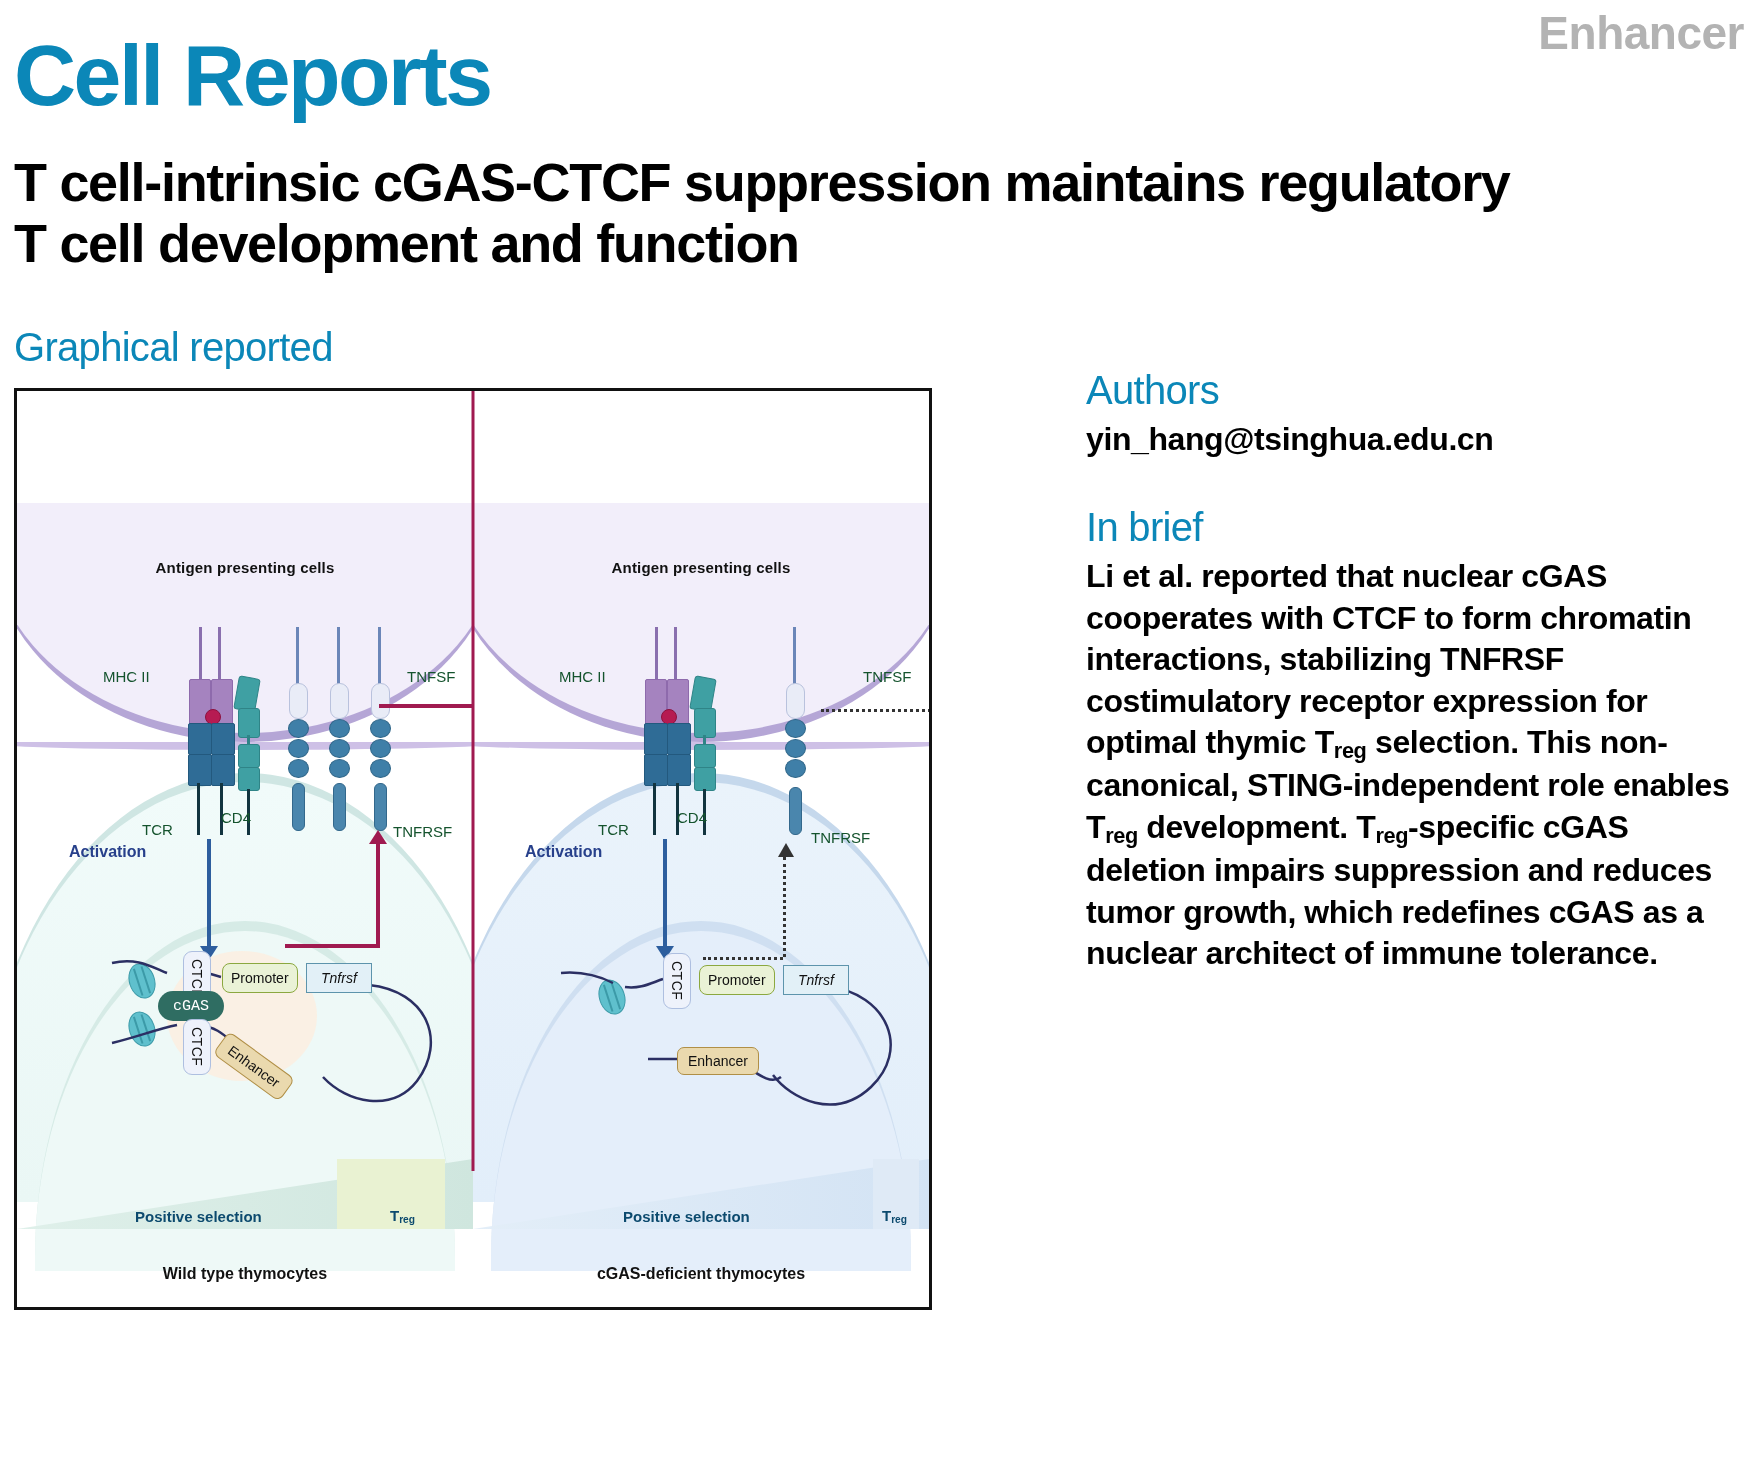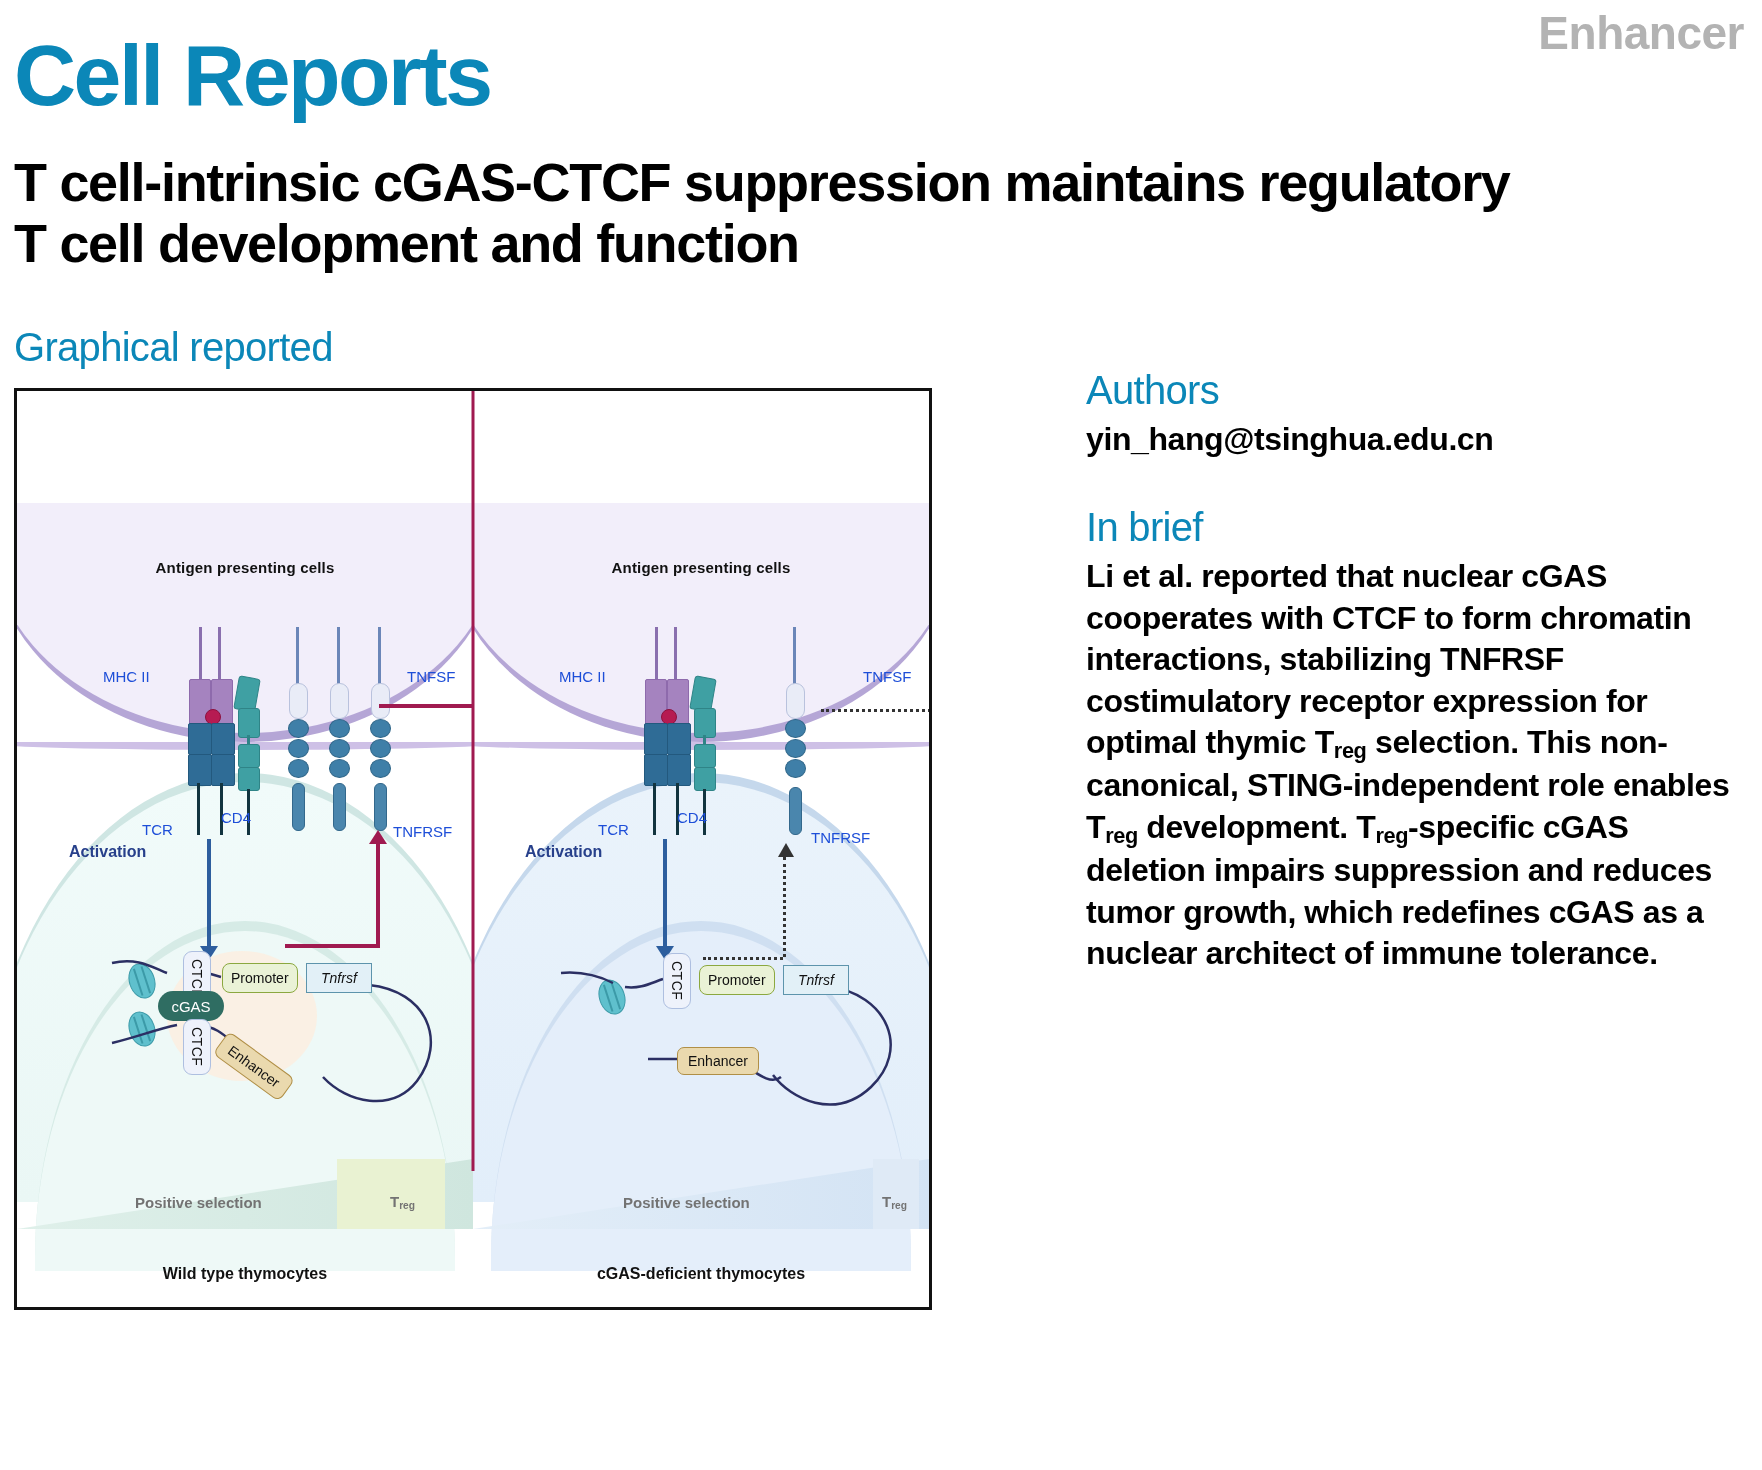--- a/index.html
+++ b/index.html
@@ -67,21 +67,21 @@
     position:absolute;left:4%;top:530px;width:92%;height:340px;
     background:#e4eefa;border-top:10px solid #cfdff1;
     border-radius:52% 52% 0 0/100% 100% 0 0;
   }
   .nucleus.wt{background:#eef9f7;border-top-color:#d6ebe6;}
   .activation-label{
     position:absolute;left:52px;top:452px;
     font-size:16px;font-weight:bold;color:#27408b;
   }
   
-  .rlabel{position:absolute;font-size:15px;color:#1d4ed8;white-space:nowrap;}
+  .rlabel{position:absolute;font-size:15px;color:#14532d;white-space:nowrap;}
   
   .stalk{position:absolute;width:3px;background:#8a6fae;}
   .stalk.blue{background:#6b86b8;}
   .mhc-box{position:absolute;width:20px;background:#a583bf;border:1px solid #8e6aac;border-radius:2px;}
   .tcr-box{position:absolute;width:22px;background:#2f6c96;border:1px solid #23597e;border-radius:2px;}
   .cd4-box{position:absolute;width:20px;background:#3fa0a3;border:1px solid #2f8487;border-radius:3px;}
   .peptide{
     position:absolute;width:14px;height:14px;border-radius:50%;
     background:#b61b52;border:1px solid #8c103d;
   }
@@ -163,21 +163,21 @@
     position:absolute;bottom:78px;left:0;width:100%;height:70px;
     background:linear-gradient(to right,#dff0ea,#cfe6de);
     clip-path:polygon(0 100%,100% 0,100% 100%);
   }
   .sel-wedge.mut{background:linear-gradient(to right,#e3eef8,#d3e3f4);}
   .treg-band{
     position:absolute;bottom:78px;height:70px;width:108px;
     background:#e9f2d2;
   }
   .sel-label{
-    position:absolute;bottom:96px;font-size:15px;font-weight:bold;color:#737373;
+    position:absolute;bottom:82px;font-size:15px;font-weight:bold;color:#0c4a6e;
   }
   .panel-caption{
     position:absolute;bottom:24px;width:100%;text-align:center;
     font-size:16px;font-weight:bold;color:#111;
   }
   .sub{font-size:0.68em;vertical-align:-0.22em;}
   
   #right-col{position:absolute;left:1086px;top:368px;width:660px;}
   .sec-head{
     font-size:40px;color:#0b87b8;letter-spacing:-0.7px;margin:0 0 6px 0;
@@ -269,21 +269,21 @@
       <path d="M95,572 C120,566 135,576 150,582" stroke="#2b2f63" stroke-width="2.5" fill="none"></path>
       <path d="M95,652 C120,646 140,638 160,634" stroke="#2b2f63" stroke-width="2.5" fill="none"></path>
       <path d="M181,580 C192,582 196,584 204,586" stroke="#2b2f63" stroke-width="2.5" fill="none"></path>
       <path d="M182,634 C198,636 205,642 214,650" stroke="#2b2f63" stroke-width="2.5" fill="none"></path>
       <path d="M352,594 C410,600 430,650 400,690 C375,722 330,712 306,686" stroke="#2b2f63" stroke-width="2.5" fill="none"></path>
     </svg>
 
     <div class="ctcf" style="left:166px;top:560px;">
       <span>CTCF</span>
     </div>
-    <div class="cgas" style="left:141px;top:600px;">cGAS</div>
+    <div class="cgas" style="left:141px;top:600px;font-family:Liberation Mono, monospace;">cGAS</div>
     <div class="ctcf" style="left:166px;top:628px;">
       <span>CTCF</span>
     </div>
 
     <div class="promoter" style="left:205px;top:572px;">Promoter</div>
     <div class="tnfrsf-gene" style="left:289px;top:572px;">Tnfrsf</div>
     <div class="enhancer" style="left:212px;top:640px;transform:rotate(36deg);transform-origin:left top;">Enhancer</div>
 
     <div class="sel-wedge"></div>
     <div class="treg-band" style="right:28px;"></div>

